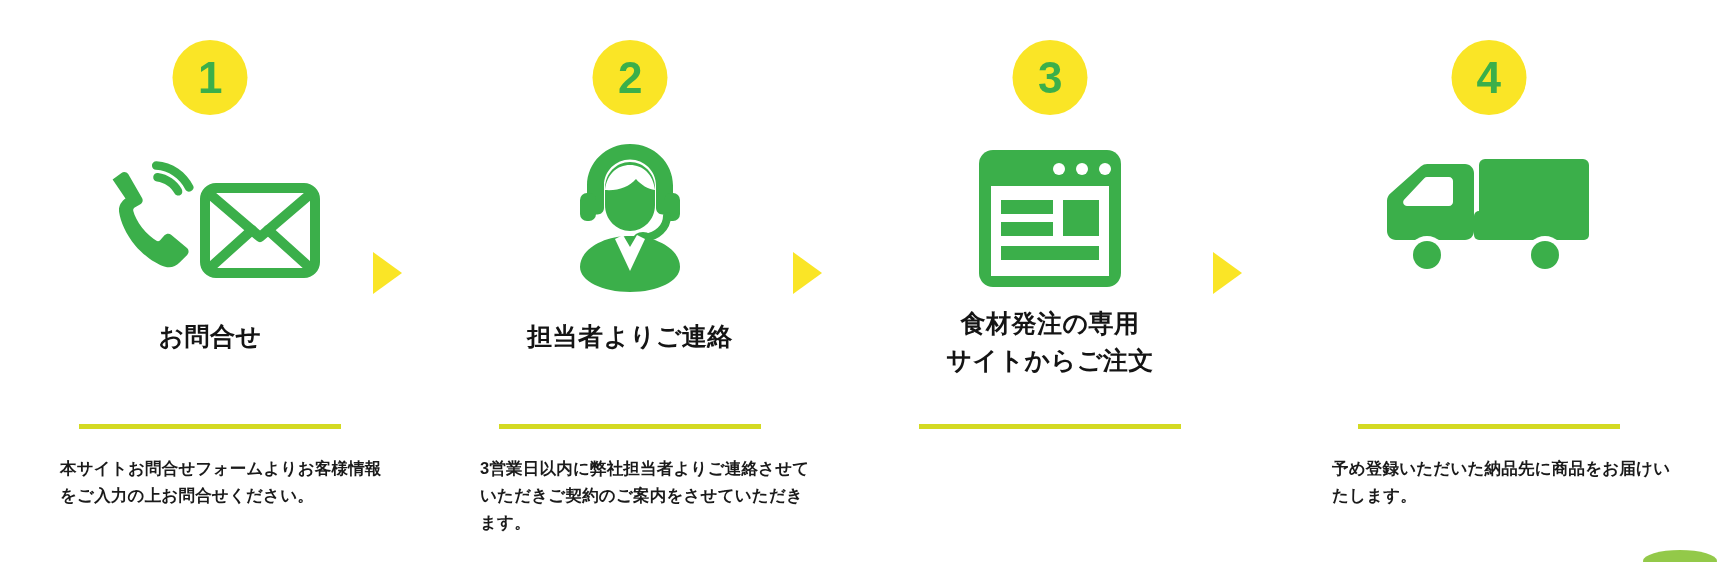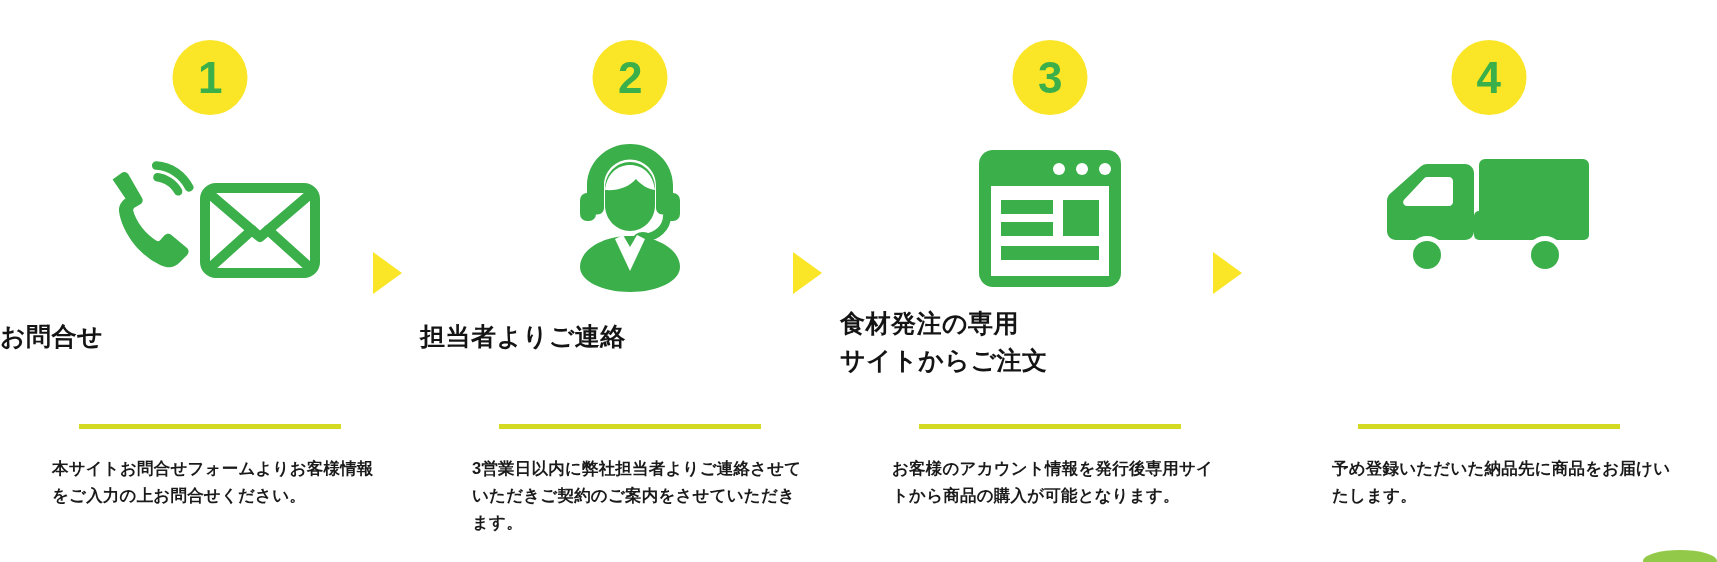--- a/index.html
+++ b/index.html
@@ -73,21 +73,21 @@
     border-bottom: 21px solid transparent;
     border-left: 29px solid #FAE526;
   }
 
   
   .title {
     position: absolute;
     top: 318px;
     left: 0;
     width: 100%;
-    text-align: left;
+    text-align: center;
     color: #141414;
     font-size: 25px;
     font-weight: bold;
     line-height: 37px;
     letter-spacing: 0.5px;
   }
   .title.two-line { top: 305px; font-family: Liberation Serif, serif; }
 
   
   .rule {
@@ -97,21 +97,21 @@
     transform: translateX(-50%);
     width: 262px;
     height: 5px;
     background: #D4DA22;
   }
 
   
   .desc {
     position: absolute;
     top: 455px;
-    left: 52px;
+    left: 60px;
     width: 330px;
     color: #1a1a1a;
     font-size: 16.5px;
     font-weight: bold;
     line-height: 27px;
     letter-spacing: 0.2px;
     text-align: left;
     white-space: pre-line;
   }
   .step.last .desc { left: 48px; width: 340px; margin-left: 24px; }
@@ -216,21 +216,20 @@
         <rect x="88" y="54" width="36" height="36" fill="#3BAF4A"></rect>
         <rect x="26" y="100" width="98" height="14" fill="#3BAF4A"></rect>
       </svg>
     </div>
 
     <div class="arrow"></div>
 
     <div class="title two-line" style="white-space:pre-line;">食材発注の専用
 サイトからご注文</div>
     <div class="rule"></div>
-    <div class="desc">お客様のアカウント情報を発行後専用サイトから商品の購入が可能となります。</div>
   </div>
 
   <div class="step last">
     <div class="num-circle">
       <span class="num">4</span>
     </div>
 
     <div class="icon-wrap">
       <svg width="215" height="130" viewBox="0 0 215 130" aria-hidden="true">
         <g fill="#3BAF4A">

